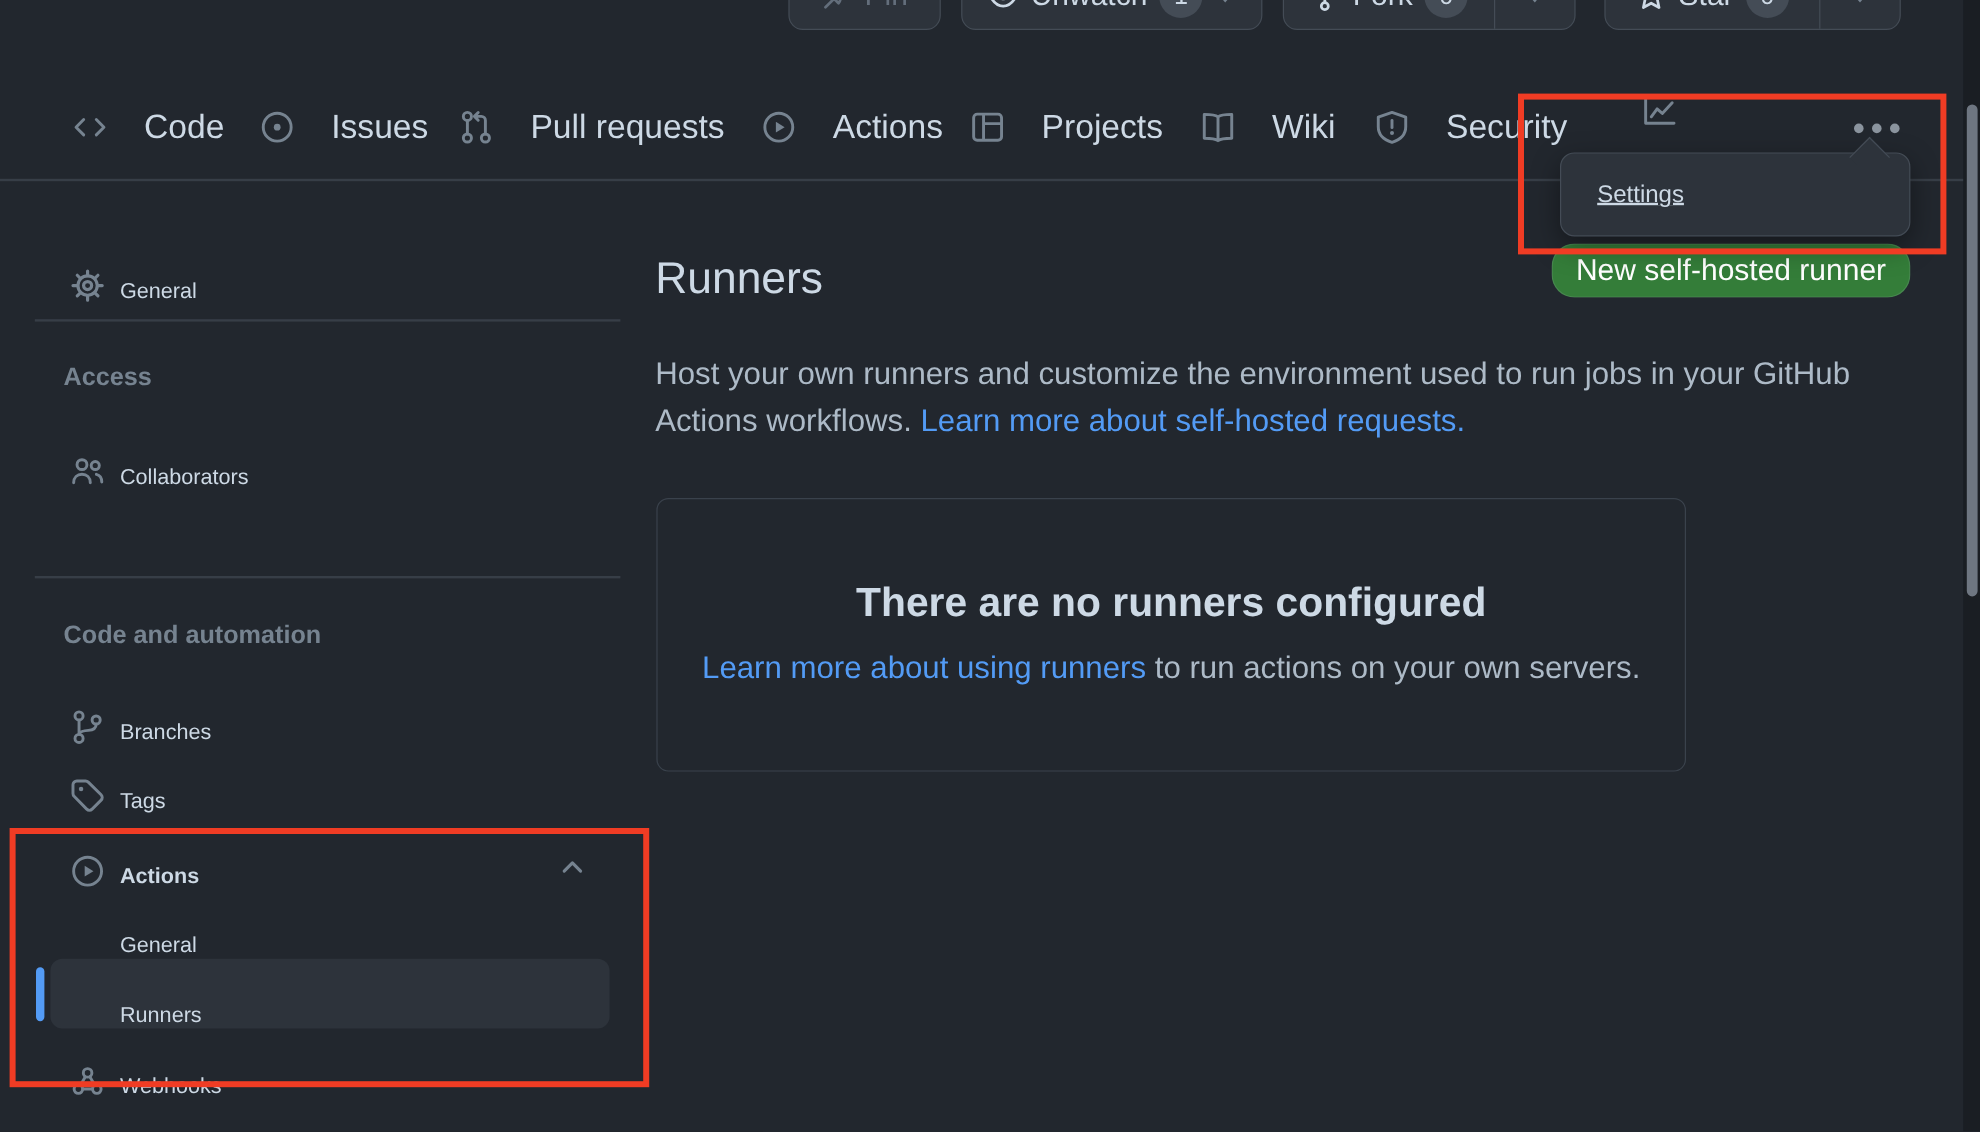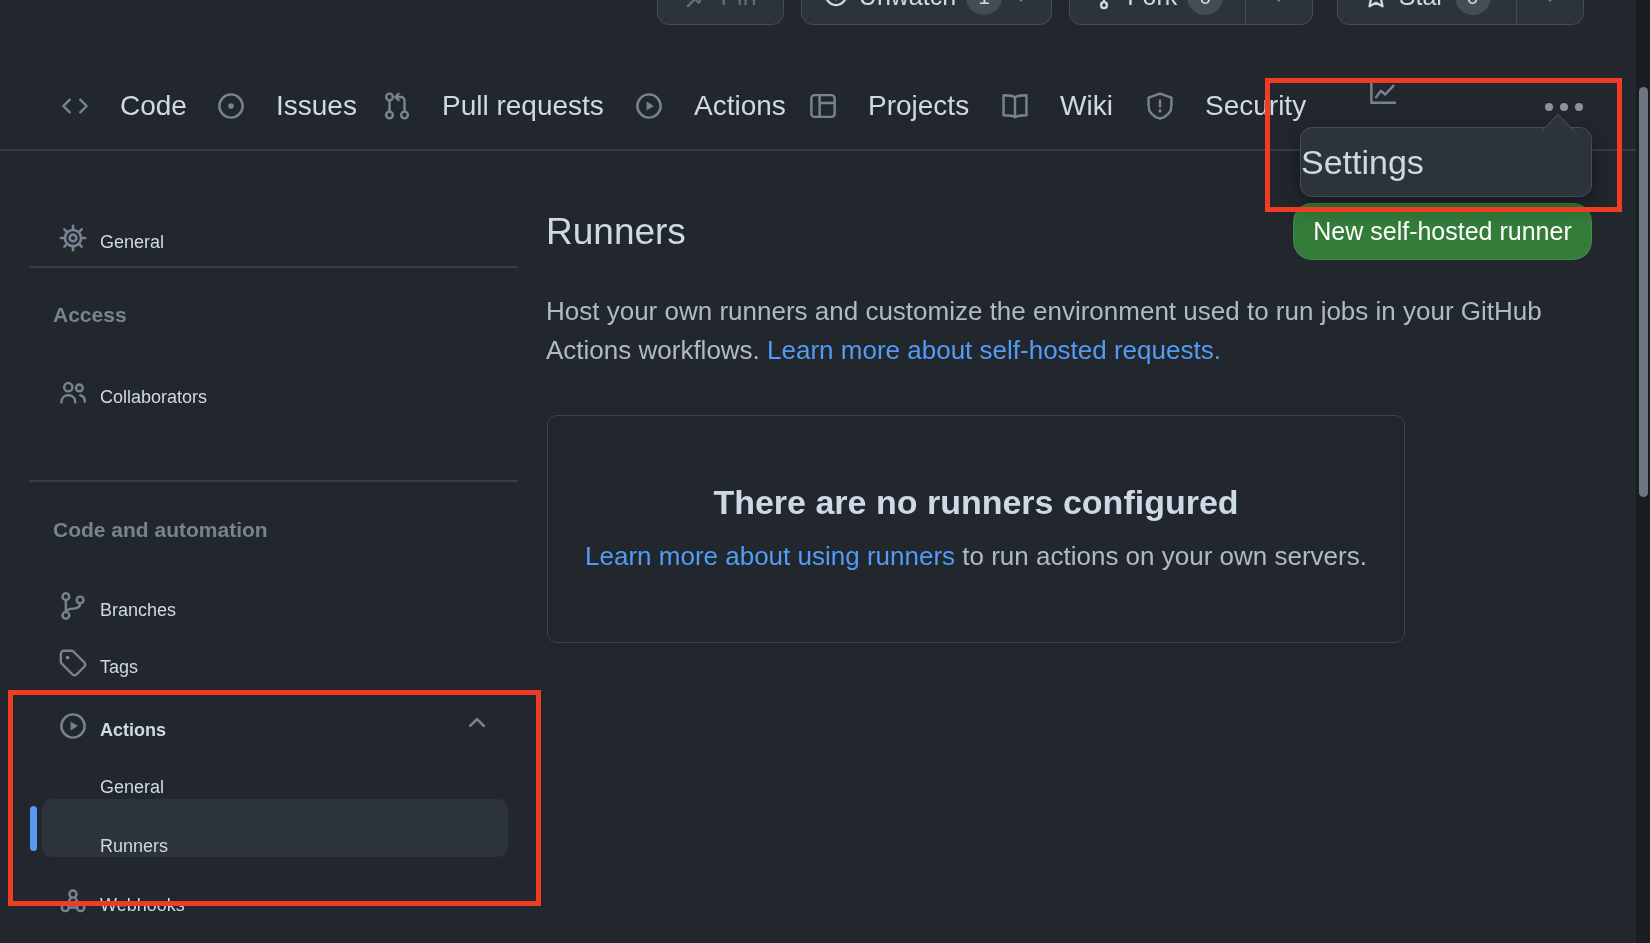--- a/index.html
+++ b/index.html
@@ -54,30 +54,30 @@
   .desc { position:absolute; left:546px; top:292px; width:1050px; font-size:26px; line-height:39px;
           color:#adbac7; }
   a.link { color:#539bf5; text-decoration:none; cursor:pointer; }
   .empty-box { position:absolute; left:547px; top:415px; width:858px; height:228px;
                border:1.5px solid #3a424c; border-radius:10px; }
   .empty-title { position:absolute; left:0; top:67px; width:100%; text-align:center; font-size:34px;
                  font-weight:700; color:#cdd9e5; }
   .empty-sub { position:absolute; left:0; top:125px; width:100%; text-align:center; font-size:26px;
                color:#adbac7; }
 
-  .green-btn { position:absolute; left:1293px; top:203px; width:299px; height:57px; background:#347d39;
+  .green-btn { position:absolute; left:1293px; top:203px; width:299px; height:45px; background:#347d39;
                border:1.5px solid rgba(205,217,229,0.12); border-radius:19px; color:#ffffff;
                font-size:25px; font-weight:500; display:flex; align-items:center; justify-content:center;
                cursor:pointer; z-index:5; }
 
   
   .dropdown { position:absolute; left:1300px; top:127px; width:292px; height:70px; background:#2d333b;
               border:1.5px solid #444c56; border-radius:12px; z-index:10;
               box-shadow:0 8px 24px rgba(0,0,0,0.4); display:flex; align-items:center; }
-  .dropdown-item { font-size:34px; color:#cdd9e5; cursor:pointer; width:100%; }
+  .dropdown-item { padding-left:30px; font-size:20px; color:#cdd9e5; cursor:pointer; width:100%;text-decoration:underline; }
   .dropdown-caret { position:absolute; left:1546px; top:119px; width:24px; height:24px; background:#2d333b;
                     border-left:1.5px solid #444c56; border-top:1.5px solid #444c56;
                     transform:rotate(45deg); z-index:11; }
 
   
   .anno { position:absolute; border:5px solid #f03c24; z-index:50; pointer-events:none; }
   .anno1 { left:1265px; top:78px; width:357px; height:134px; }
   .anno2 { left:8px; top:690px; width:533px; height:216px; }
 
   

